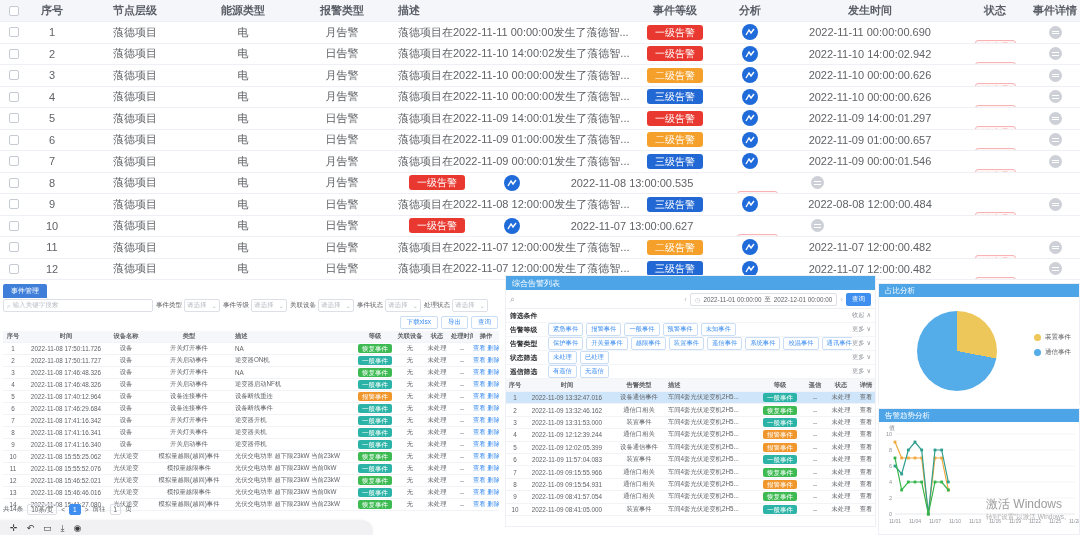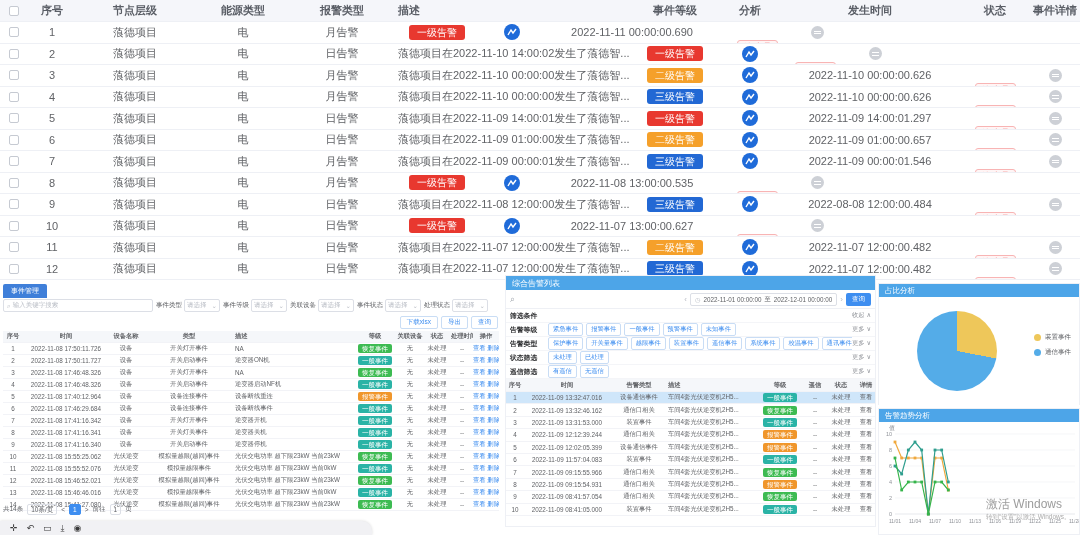--- a/index.html
+++ b/index.html
@@ -114,20 +114,21 @@
       </div>
     <div id="topBody">
         <div class="t-row">
           <div class="tc c-chk">
             <span class="chk"></span>
           </div>
           <div class="tc c-no">1</div>
           <div class="tc c-node">蒗德项目</div>
           <div class="tc c-energy">电</div>
           <div class="tc c-type">月告警</div>
+          <div class="tc c-desc">蒗德项目在2022-11-11 00:00:00发生了蒗德智...</div>
           <div class="tc c-level">
             <span class="lvl-badge" style="background: rgb(232, 56, 47);">一级告警</span>
           </div>
           <div class="tc c-ana">
             <span class="ana-icon">
               <svg width="10" height="10" viewBox="0 0 10 10">
                 <polyline points="1,8 4,3 6,6 9,2" fill="none" stroke="#fff" stroke-width="1.4"></polyline>
               </svg>
             </span>
           </div>
@@ -154,20 +155,21 @@
           <div class="tc c-level">
             <span class="lvl-badge" style="background: rgb(232, 56, 47);">一级告警</span>
           </div>
           <div class="tc c-ana">
             <span class="ana-icon">
               <svg width="10" height="10" viewBox="0 0 10 10">
                 <polyline points="1,8 4,3 6,6 9,2" fill="none" stroke="#fff" stroke-width="1.4"></polyline>
               </svg>
             </span>
           </div>
+          <div class="tc c-time">2022-11-10 14:00:02.942</div>
           <div class="tc c-status">
             <span class="pending">待处理</span>
           </div>
           <div class="tc c-det">
             <span class="det-icon">
               <i></i>
               <i></i>
             </span>
           </div>
         </div>

